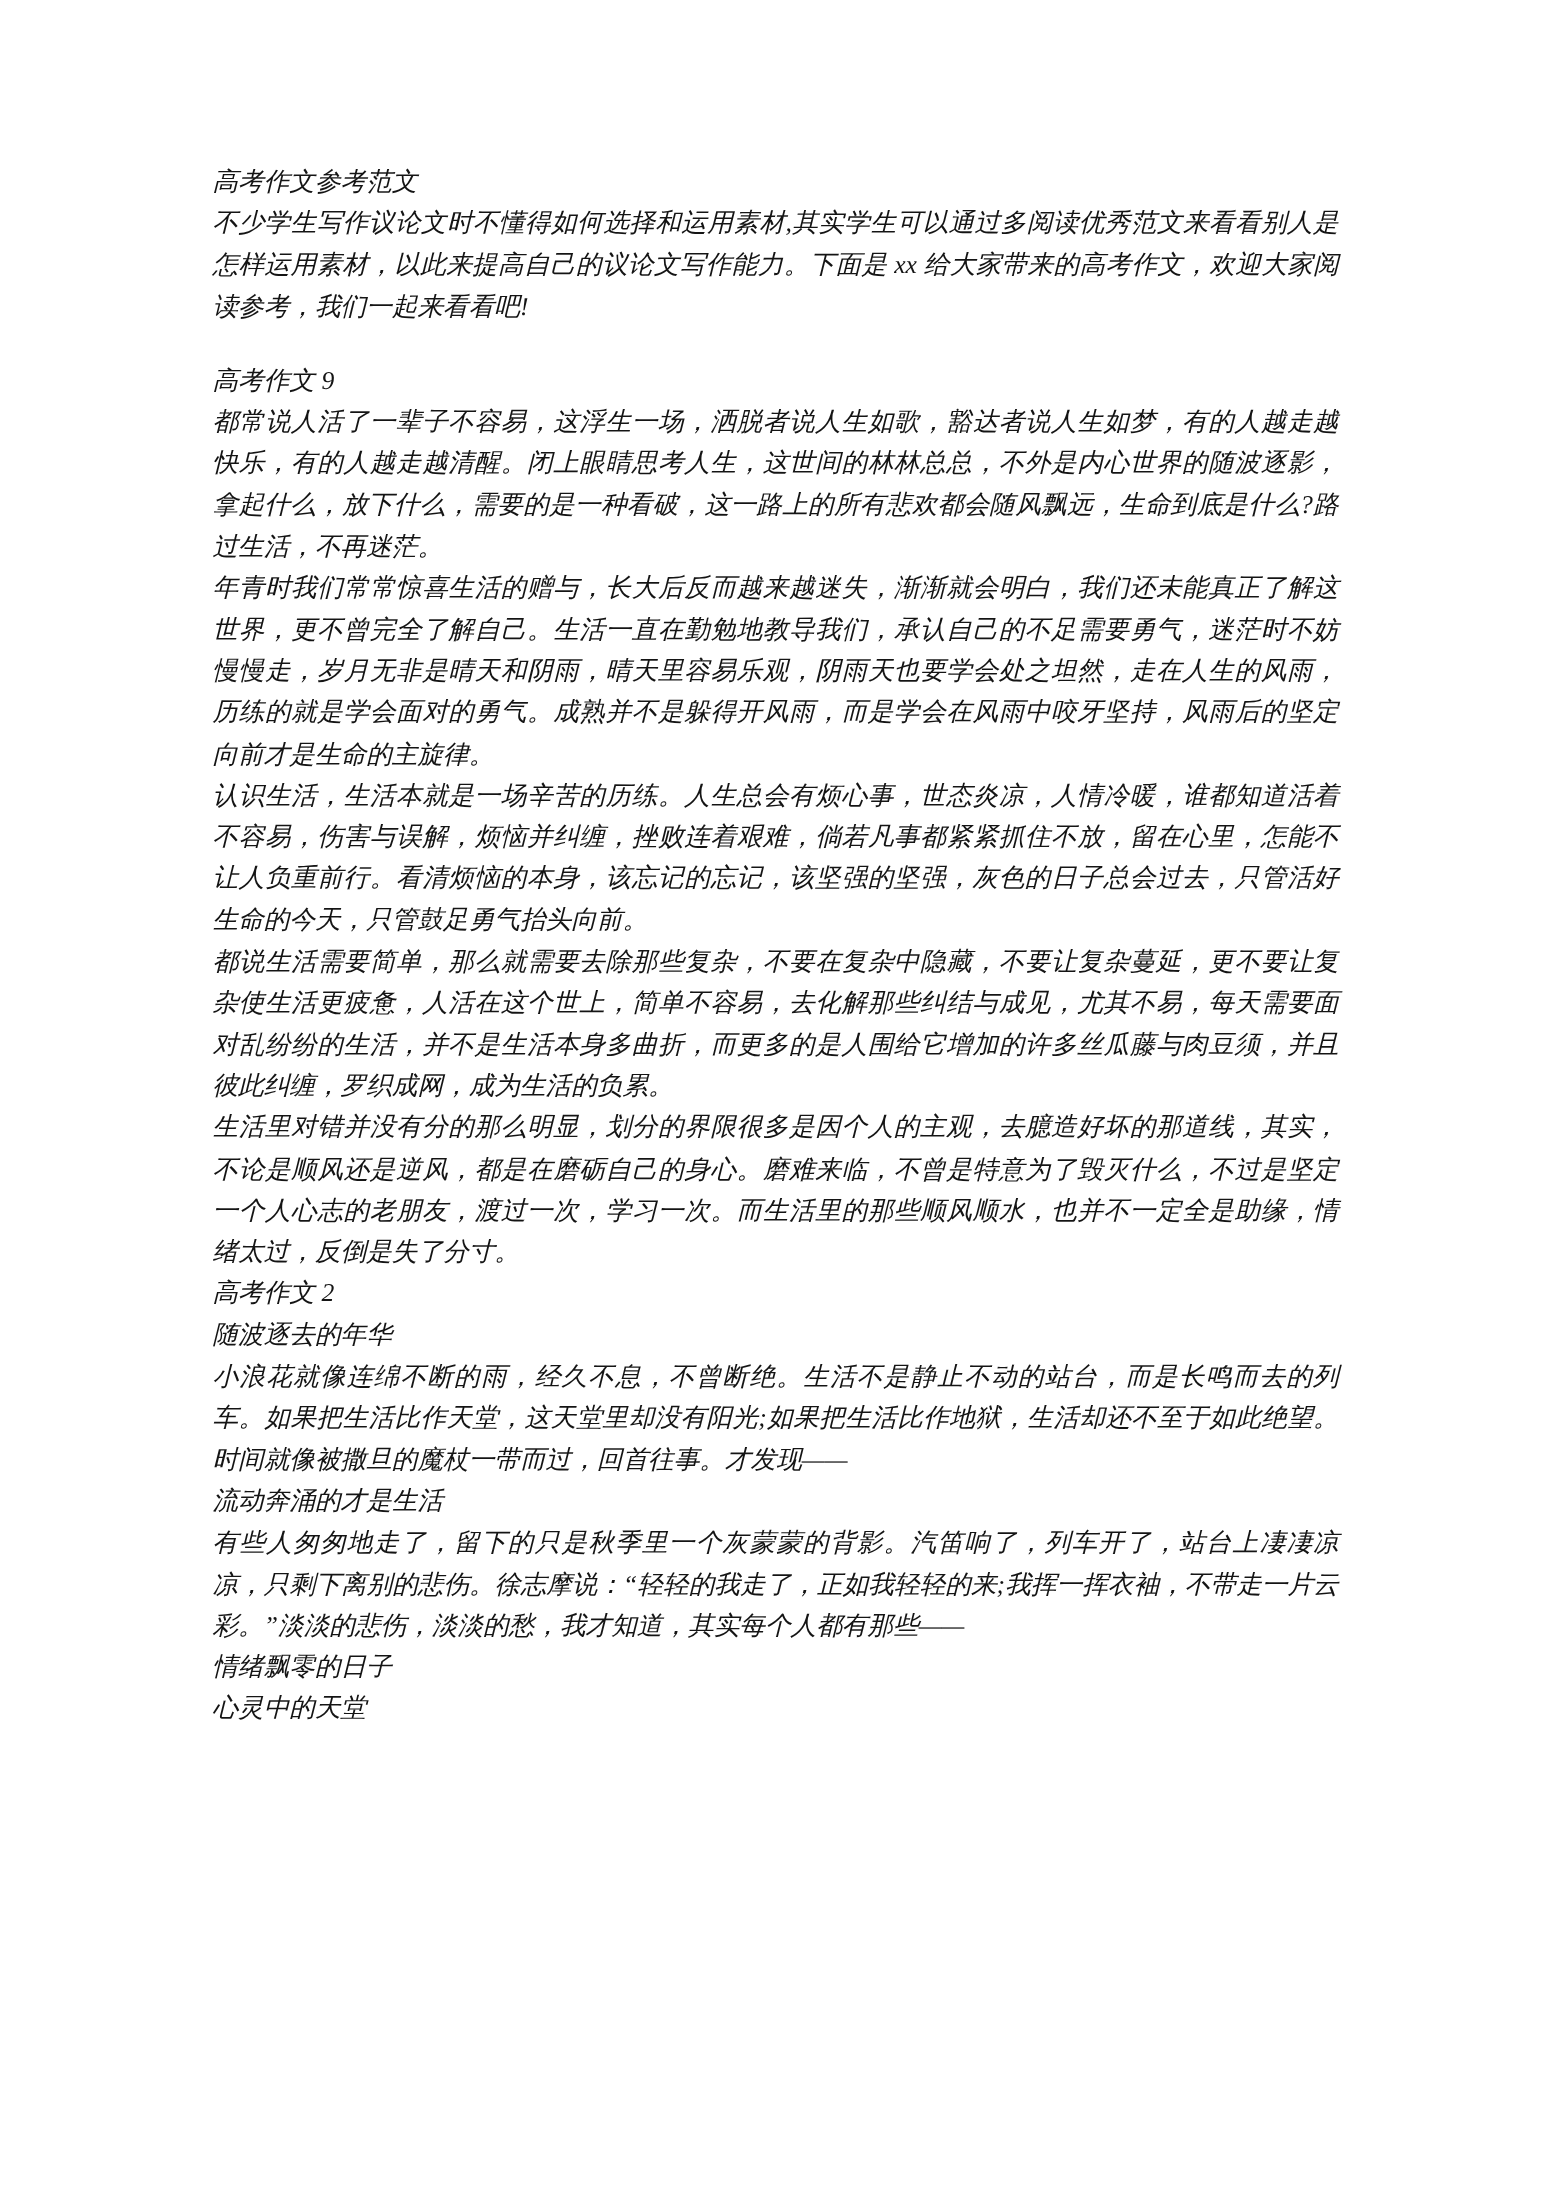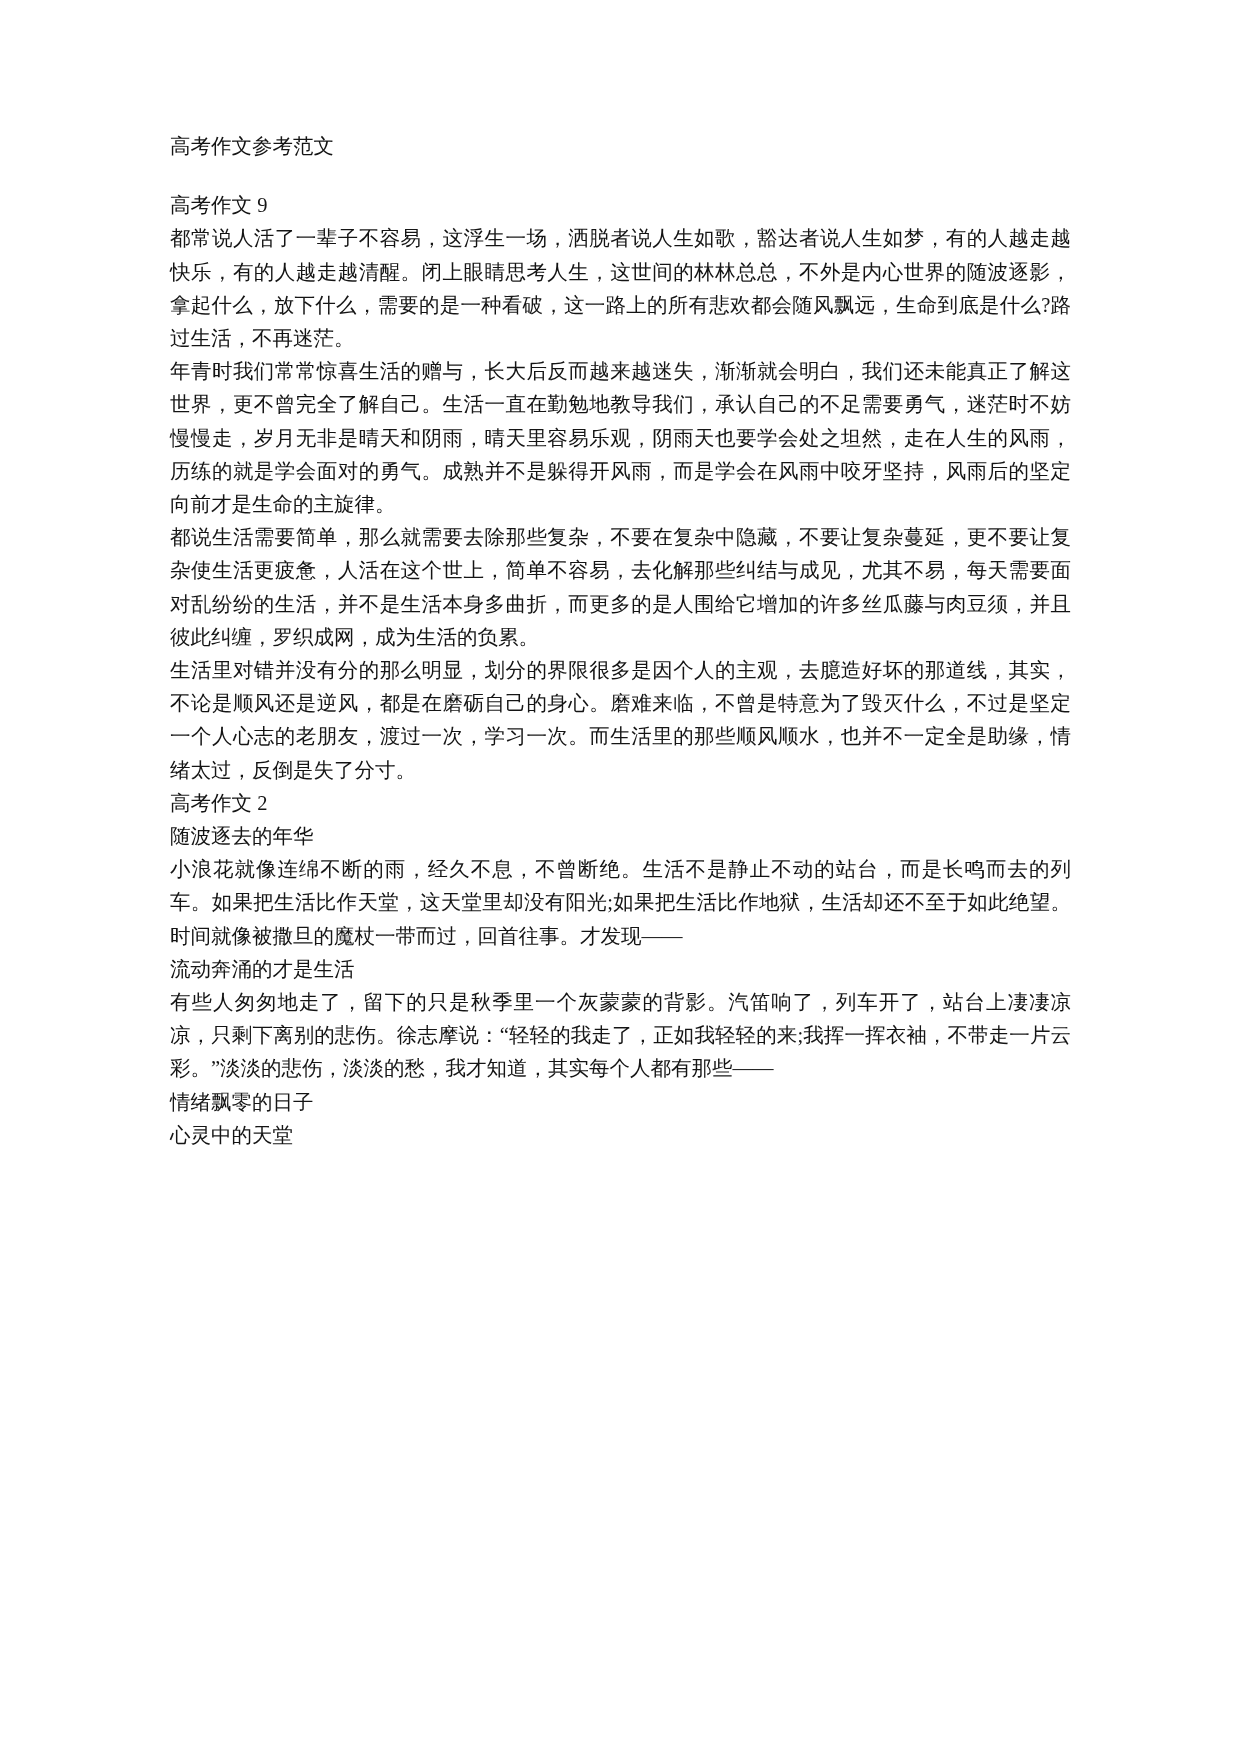--- a/index.html
+++ b/index.html
@@ -12,20 +12,21 @@
     min-height: 1754px;
     font-family: "Liberation Serif", "DejaVu Serif", serif;
     color: #1a1a1a;
   }
   .page {
     width: 1241px;
     min-height: 1754px;
     box-sizing: border-box;
     padding: 130px 170px 60px 170px;
     background: #ffffff;
+    font-style: italic;
   }
   .doc {
     font-size: 20.5px;
     line-height: 1.62;
     color: #141414;
     text-align: justify;
   }
   .doc p {
     margin: 0;
     padding: 0;
@@ -46,25 +47,27 @@
     padding-left: 22px;
   }
 </style>
 </head>
 <body>
 
 <div class="page">
   <div class="doc">
 
     <p class="title-line">高考作文参考范文</p>
+    <p class="para">不少学生写作议论文时不懂得如何选择和运用素材,其实学生可以通过多阅读优秀范文来看看别人是怎样运用素材，以此来提高自己的议论文写作能力。下面是 xx 给大家带来的高考作文，欢迎大家阅读参考，我们一起来看看吧!</p>
     <div class="blank"></div>
 
     <p class="heading">高考作文 9</p>
     <p class="para">都常说人活了一辈子不容易，这浮生一场，洒脱者说人生如歌，豁达者说人生如梦，有的人越走越快乐，有的人越走越清醒。闭上眼睛思考人生，这世间的林林总总，不外是内心世界的随波逐影，拿起什么，放下什么，需要的是一种看破，这一路上的所有悲欢都会随风飘远，生命到底是什么?路过生活，不再迷茫。</p>
     <p class="para">年青时我们常常惊喜生活的赠与，长大后反而越来越迷失，渐渐就会明白，我们还未能真正了解这世界，更不曾完全了解自己。生活一直在勤勉地教导我们，承认自己的不足需要勇气，迷茫时不妨慢慢走，岁月无非是晴天和阴雨，晴天里容易乐观，阴雨天也要学会处之坦然，走在人生的风雨，历练的就是学会面对的勇气。成熟并不是躲得开风雨，而是学会在风雨中咬牙坚持，风雨后的坚定向前才是生命的主旋律。</p>
+    <p class="para">认识生活，生活本就是一场辛苦的历练。人生总会有烦心事，世态炎凉，人情冷暖，谁都知道活着不容易，伤害与误解，烦恼并纠缠，挫败连着艰难，倘若凡事都紧紧抓住不放，留在心里，怎能不让人负重前行。看清烦恼的本身，该忘记的忘记，该坚强的坚强，灰色的日子总会过去，只管活好生命的今天，只管鼓足勇气抬头向前。</p>
     <p class="para">都说生活需要简单，那么就需要去除那些复杂，不要在复杂中隐藏，不要让复杂蔓延，更不要让复杂使生活更疲惫，人活在这个世上，简单不容易，去化解那些纠结与成见，尤其不易，每天需要面对乱纷纷的生活，并不是生活本身多曲折，而更多的是人围给它增加的许多丝瓜藤与肉豆须，并且彼此纠缠，罗织成网，成为生活的负累。</p>
     <p class="para">生活里对错并没有分的那么明显，划分的界限很多是因个人的主观，去臆造好坏的那道线，其实，不论是顺风还是逆风，都是在磨砺自己的身心。磨难来临，不曾是特意为了毁灭什么，不过是坚定一个人心志的老朋友，渡过一次，学习一次。而生活里的那些顺风顺水，也并不一定全是助缘，情绪太过，反倒是失了分寸。</p>
 
     <p class="heading">高考作文 2</p>
     <p class="subhead">随波逐去的年华</p>
     <p class="para">小浪花就像连绵不断的雨，经久不息，不曾断绝。生活不是静止不动的站台，而是长鸣而去的列车。如果把生活比作天堂，这天堂里却没有阳光;如果把生活比作地狱，生活却还不至于如此绝望。时间就像被撒旦的魔杖一带而过，回首往事。才发现——</p>
     <p class="subhead">流动奔涌的才是生活</p>
     <p class="para">有些人匆匆地走了，留下的只是秋季里一个灰蒙蒙的背影。汽笛响了，列车开了，站台上凄凄凉凉，只剩下离别的悲伤。徐志摩说：“轻轻的我走了，正如我轻轻的来;我挥一挥衣袖，不带走一片云彩。”淡淡的悲伤，淡淡的愁，我才知道，其实每个人都有那些——</p>
     <p class="subhead">情绪飘零的日子</p>
     <p class="subhead">心灵中的天堂</p>

